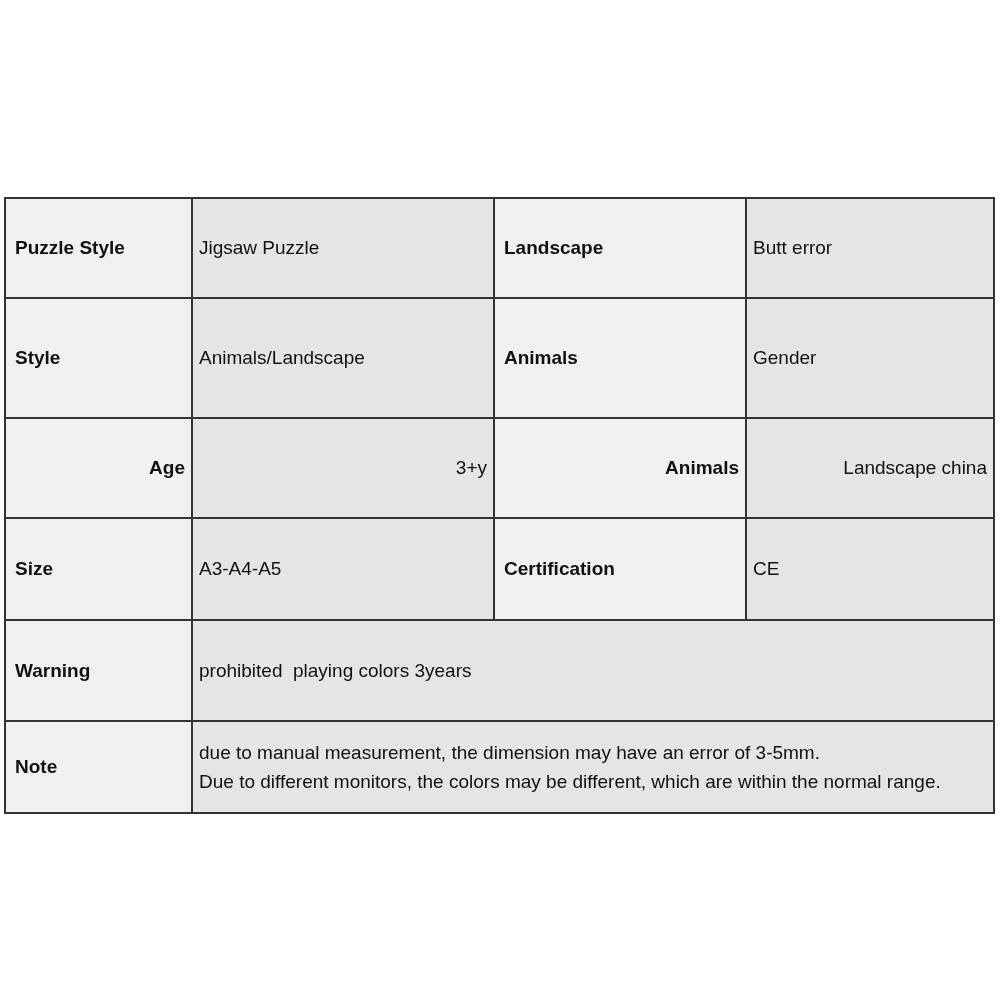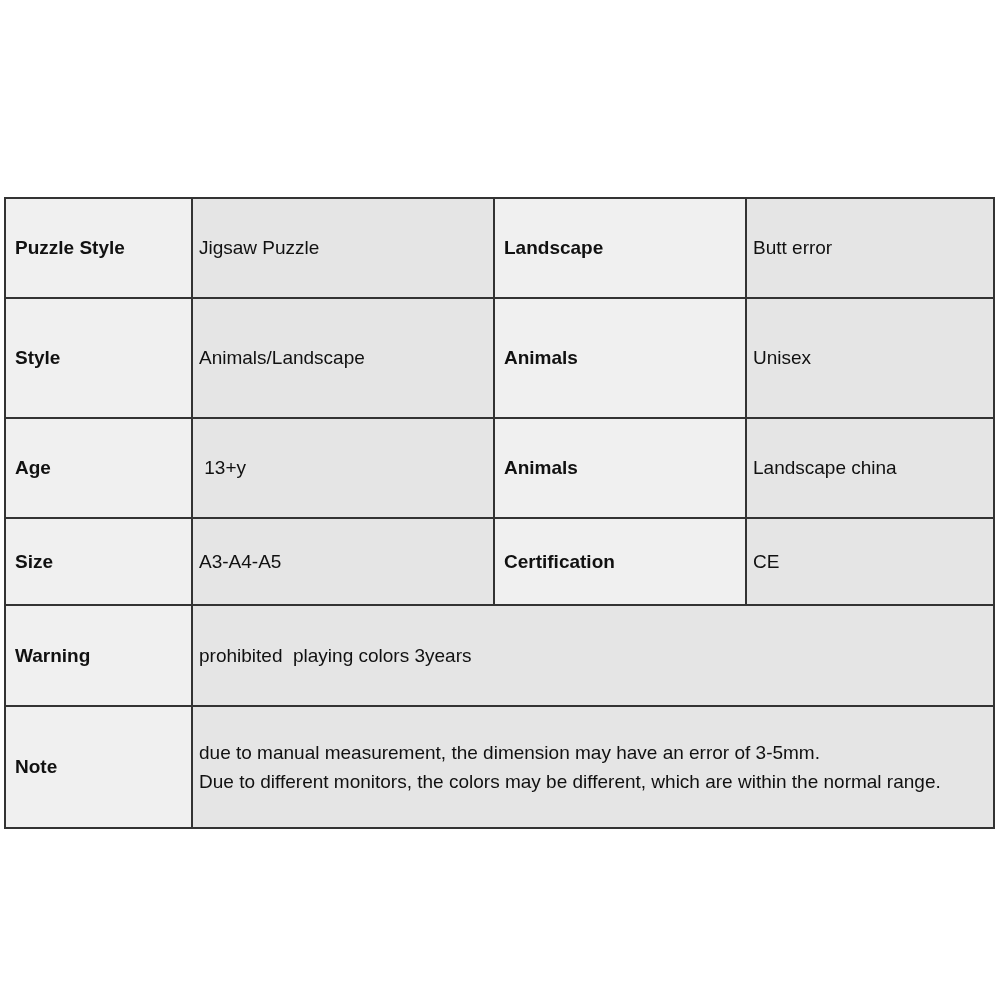--- a/index.html
+++ b/index.html
@@ -37,24 +37,24 @@
   }
   td.value-cell {
     background: #e5e5e5;
     font-weight: normal;
     padding: 4px 6px 4px 6px;
     white-space: pre-wrap;
     line-height: 1.55;
   }
   tr.r1 { height: 100px; }
   tr.r2 { height: 120px; }
-  tr.r3 { height: 100px; }
-  tr.r4 { height: 87px; }
+  tr.r3 { height: 100px; text-align: right; }
+  tr.r4 { height: 102px; }
   tr.r5 { height: 101px; margin-top: 30px; }
-  tr.r6 { height: 122px; }
+  tr.r6 { height: 92px; }
 </style>
 </head>
 <body>
 
 <div class="page">
   <table class="spec">
     <colgroup>
       <col style="width:187px">
       <col style="width:302px">
       <col style="width:252px">
@@ -64,25 +64,25 @@
       <tr class="r1">
         <td class="label-cell">Puzzle Style</td>
         <td class="value-cell">Jigsaw Puzzle</td>
         <td class="label-cell">Landscape</td>
         <td class="value-cell">Butt error</td>
       </tr>
       <tr class="r2">
         <td class="label-cell">Style</td>
         <td class="value-cell">Animals/Landscape</td>
         <td class="label-cell">Animals</td>
-        <td class="value-cell">Unisex</td>
+        <td class="value-cell">Gender</td>
       </tr>
       <tr class="r3">
         <td class="label-cell">Age</td>
-        <td class="value-cell"> 13+y</td>
+        <td class="value-cell"> 3+y</td>
         <td class="label-cell">Animals</td>
         <td class="value-cell">Landscape china</td>
       </tr>
       <tr class="r4">
         <td class="label-cell">Size</td>
         <td class="value-cell">A3-A4-A5</td>
         <td class="label-cell">Certification</td>
         <td class="value-cell">CE</td>
       </tr>
       <tr class="r5">

